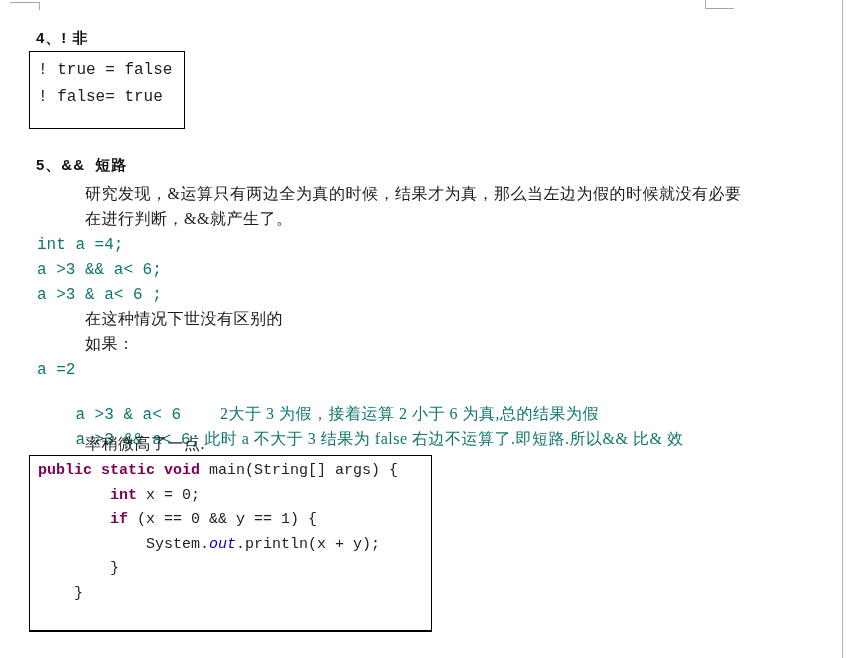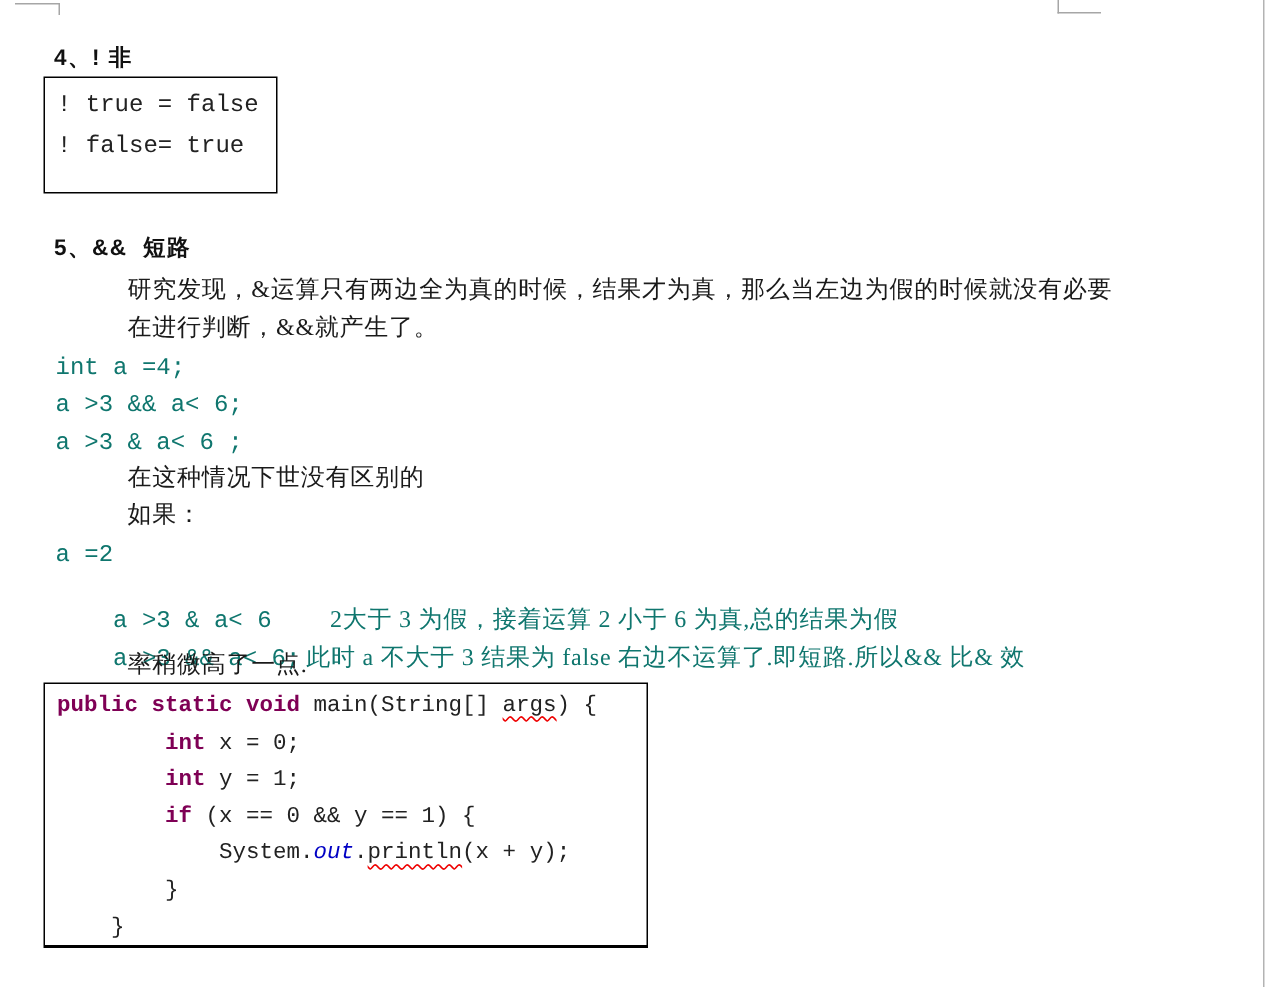--- a/index.html
+++ b/index.html
@@ -57,21 +57,20 @@
   .javabox{
     top:455px;width:403px;height:177px;
     padding:3px 0 0 8px;font-size:15px;line-height:24.6px;
     border-bottom-width:2px;
   }
   .jline{white-space:pre;}
   .mono-line{white-space:pre;}
   .kw{color:#7f0055;font-weight:bold;}
   .field{color:#0000c4;font-style:italic;}
   .sq{
-    text-decoration:underline;
     text-decoration-style:wavy;
     text-decoration-color:#ee0000;
     text-decoration-thickness:1px;
     text-underline-offset:3px;
   }
 </style>
 </head>
 <body>
 
 <div class="page">
@@ -106,20 +105,19 @@
   </div>
   <div class="mline" style="top:409px">
     <span>a &gt;3 &amp;&amp; a&lt; 6;</span><span class="cjk" style="margin-left:4px">此时 a 不大于 3 结果为 false 右边不运算了.即短路.所以&amp;&amp; 比&amp; 效</span>
   </div>
 
   <div class="tline" style="top:434px">率稍微高了一点.</div>
 
   <div class="codebox javabox">
     <div class="jline"><span class="kw">public static void</span><span> main(String[] </span><span class="sq">args</span><span>) {</span></div>
     <div class="jline"><span>        </span><span class="kw">int</span><span> x = 0;</span></div>
-    <div class="jline"><span>        </span><span class="kw">int</span><span> y = 1;</span></div>
     <div class="jline"><span>        </span><span class="kw">if</span><span> (x == 0 &amp;&amp; y == 1) {</span></div>
     <div class="jline"><span>            System.</span><span class="field">out</span><span>.</span><span class="sq">println</span><span>(x + y);</span></div>
     <div class="jline">        }</div>
     <div class="jline">    }</div>
   </div>
 
 </div>
 
 </body></html>

